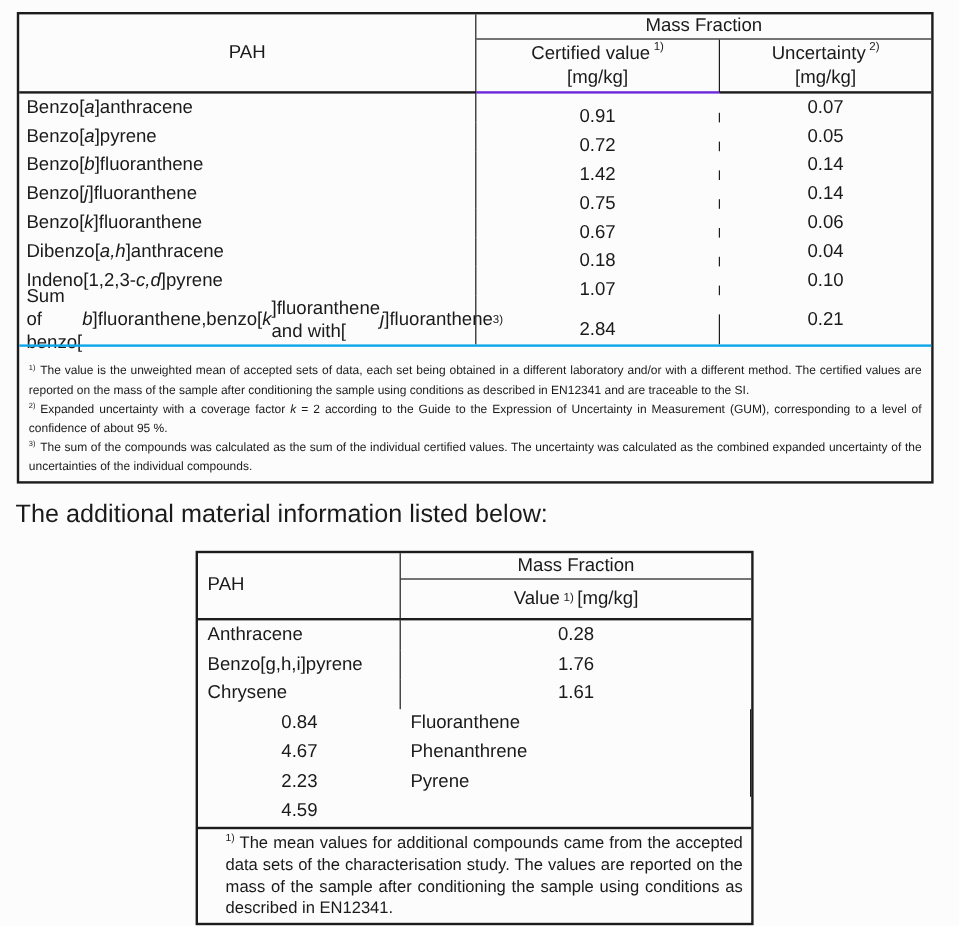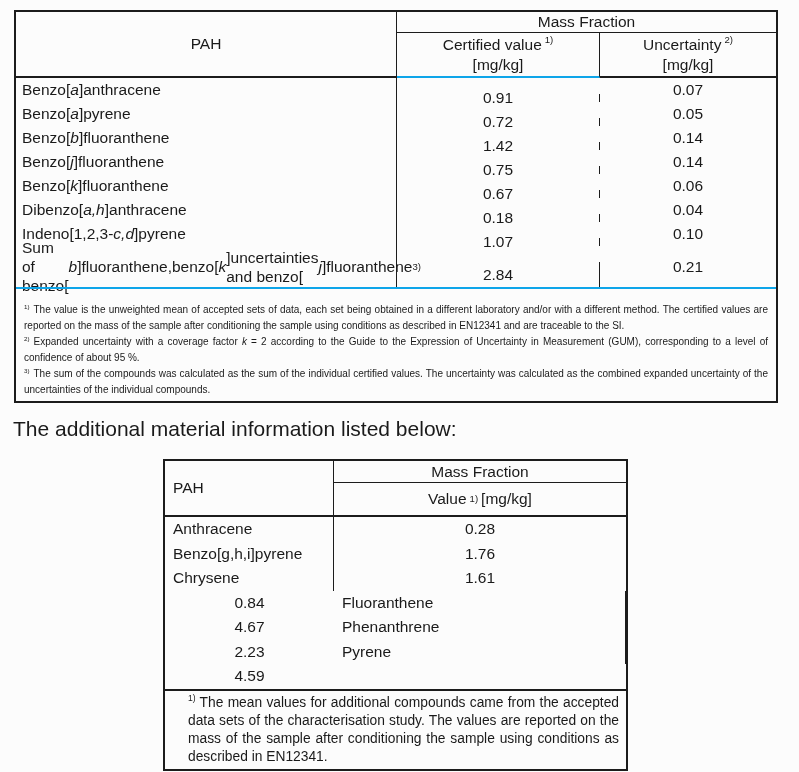--- a/index.html
+++ b/index.html
@@ -23,21 +23,21 @@
     display: grid;
     grid-template-columns: 381px 203px 176px;
     grid-template-rows: 21px 45px repeat(7, 24px) 41px auto;
     font-size: 15.5px;
   }
   .cell { box-sizing: border-box; display: flex; align-items: center; }
   .center { justify-content: center; text-align: center; }
 
   .t1 .c-pah-hdr   { grid-row: 1 / 3; grid-column: 1; border-right: 1.5px solid #1c1c1c; border-bottom: 2px solid #1c1c1c; }
   .t1 .c-mass-hdr  { grid-row: 1; grid-column: 2 / 4; border-bottom: 1.5px solid #1c1c1c; }
-  .t1 .c-cert-hdr  { grid-row: 2; grid-column: 2; border-right: 1.5px solid #1c1c1c; border-bottom: 2px solid #0ea5e9; }
+  .t1 .c-cert-hdr  { grid-row: 2; grid-column: 2; border-right: 1.5px solid #1c1c1c; border-bottom: 2px solid #6d28d9; }
   .t1 .c-unc-hdr   { grid-row: 2; grid-column: 3; border-bottom: 2px solid #1c1c1c; }
   .hsub { flex-direction: column; justify-content: center; line-height: 20px; }
   .hsub .hline { white-space: nowrap; }
 
   .t1 .name { padding-left: 6px; border-right: 1.5px solid #1c1c1c; }
   .t1 .num  { justify-content: center; }
   .t1 .num.mid { border-right: 1.5px solid #1c1c1c; margin-top: 16px; }
   .sumname { line-height: 19px; align-items: center; }
 
   sup { font-size: 0.62em; line-height: 0; }
@@ -159,21 +159,21 @@
     <div class="cell num mid">1.07</div>
     <div class="cell num">0.10</div>
 
     <div class="cell name sumname">
         <span>Sum of benzo[</span>
         <i>b</i>
         <span>]fluoranthene,</span>
         <br>
         <span>benzo[</span>
         <i>k</i>
-        <span>]uncertainties and benzo[</span>
+        <span>]fluoranthene and with[</span>
         <i>j</i>
         <span>]fluoranthene</span>
         <sup>3)</sup>
       </div>
     <div class="cell num mid">2.84</div>
     <div class="cell num">0.21</div>
 
     <div class="fnblock1">
       <p class="fn"><sup>1)</sup><span>The value is the unweighted mean of accepted sets of data, each set being obtained in a different laboratory and/or with a different method. The certified values are reported on the mass of the sample after conditioning the sample using conditions as described in EN12341 and are traceable to the SI.</span></p>
       <p class="fn"><sup>2)</sup><span><span>Expanded uncertainty with a coverage factor </span><i>k</i><span> = 2 according to the Guide to the Expression of Uncertainty in Measurement (GUM), corresponding to a level of confidence of about 95 %.</span></span></p>

